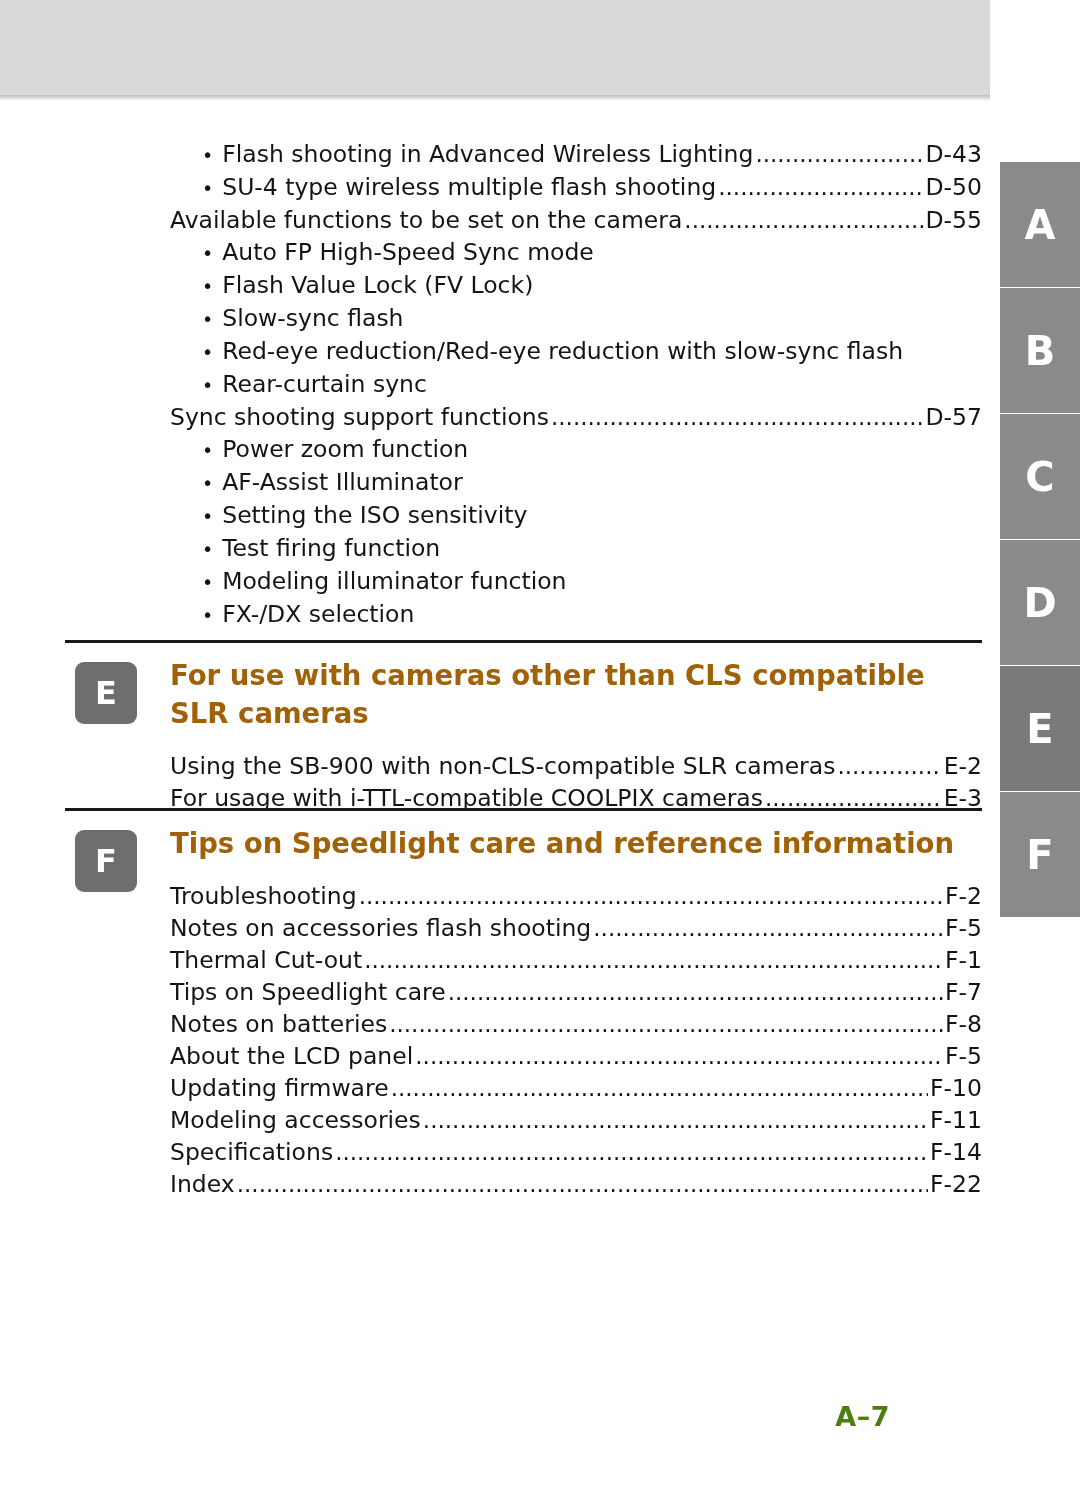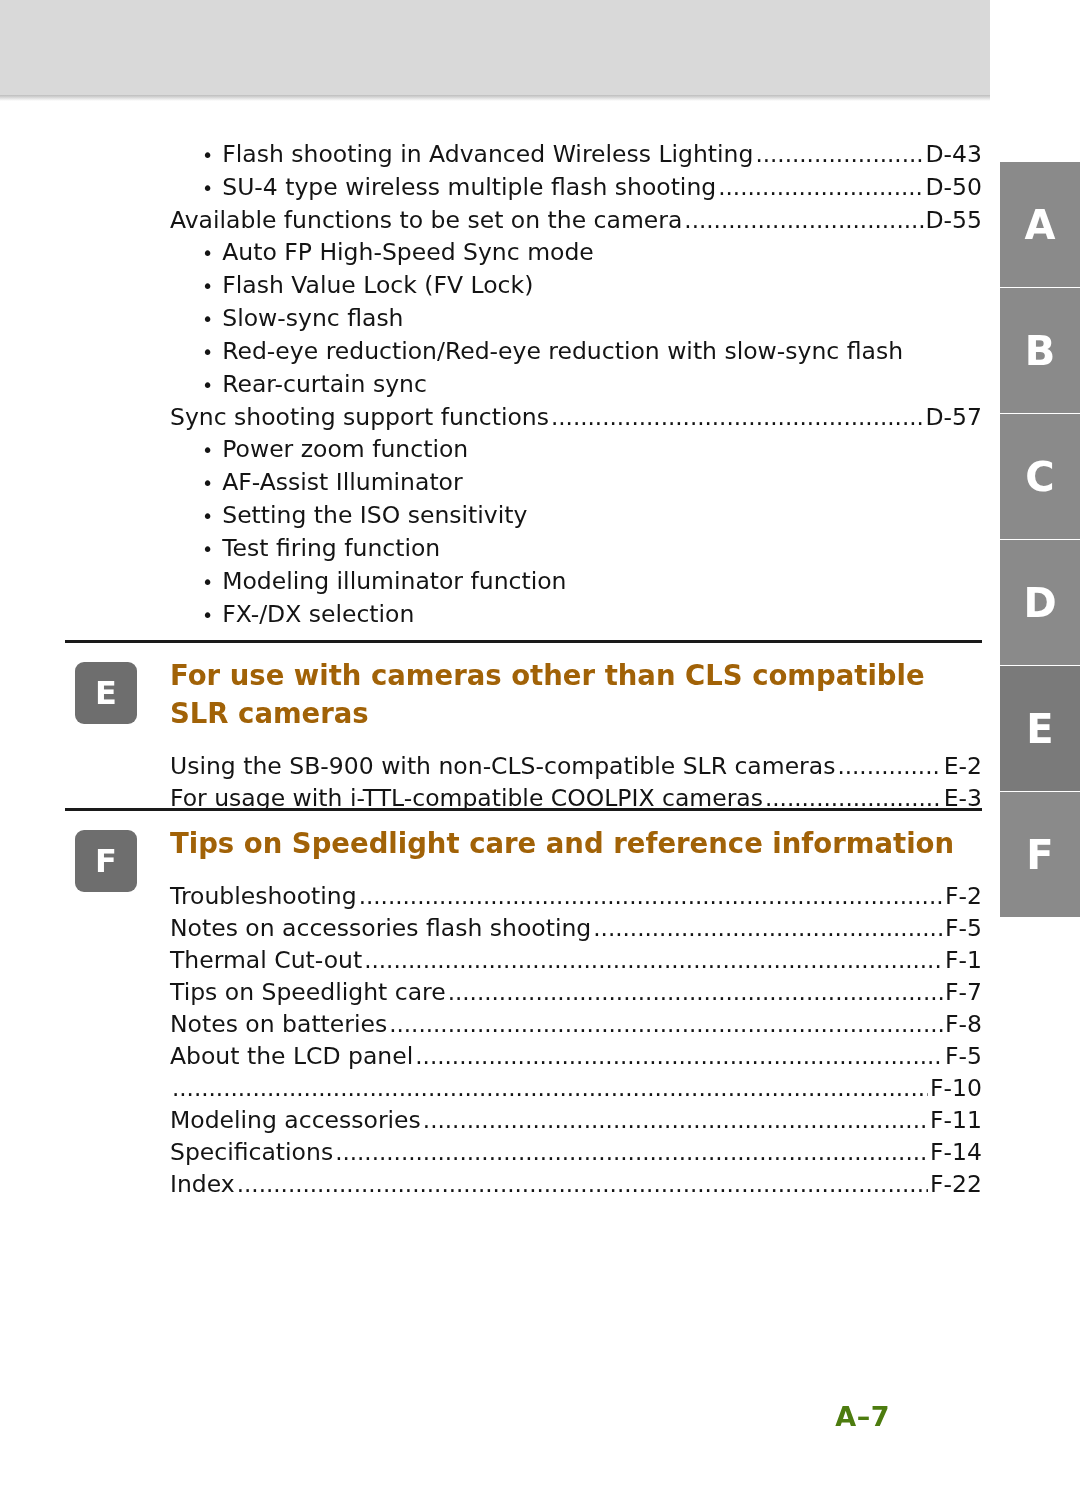--- a/index.html
+++ b/index.html
@@ -278,20 +278,21 @@
           <span class="txt">Notes on batteries</span>
           <span class="dots">........................................................................................................................................................................................................</span>
           <span class="pg">F-8</span>
         </div>
         <div class="row">
           <span class="txt">About the LCD panel</span>
           <span class="dots">........................................................................................................................................................................................................</span>
           <span class="pg">F-5</span>
         </div>
         <div class="row">
+          <span class="txt">Updating firmware</span>
           <span class="dots">........................................................................................................................................................................................................</span>
           <span class="pg">F-10</span>
         </div>
         <div class="row">
           <span class="txt">Modeling accessories</span>
           <span class="dots">........................................................................................................................................................................................................</span>
           <span class="pg">F-11</span>
         </div>
         <div class="row">
           <span class="txt">Specifications</span>

